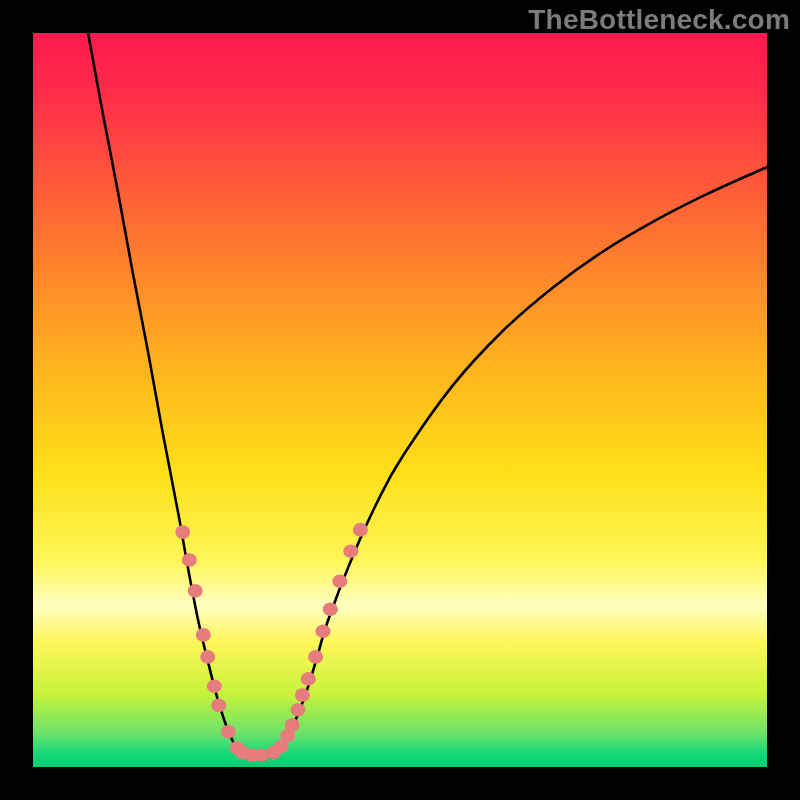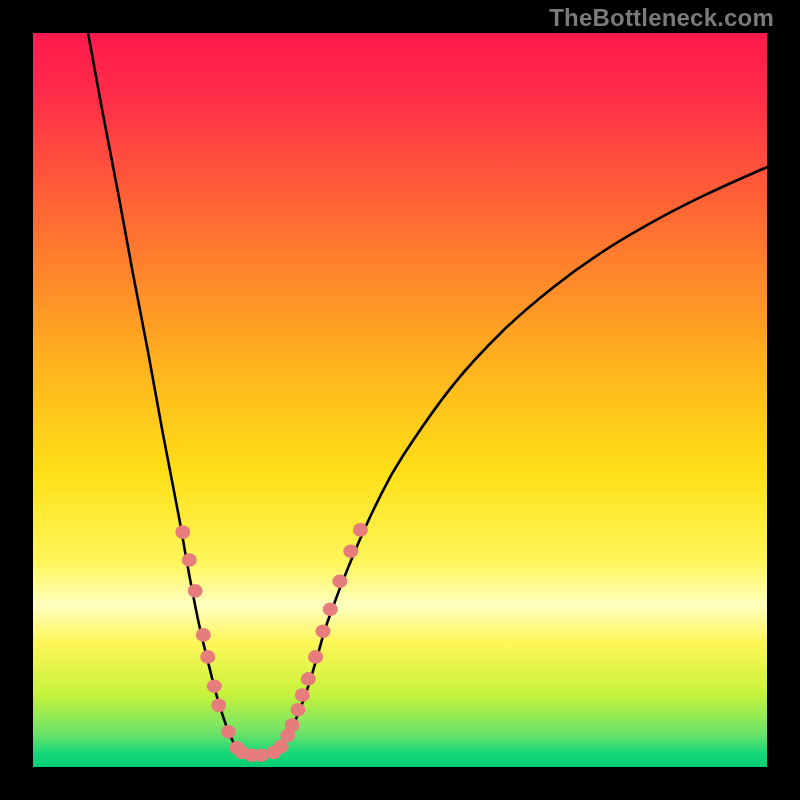--- a/index.html
+++ b/index.html
@@ -13,23 +13,23 @@
   }
   .stage {
     position: relative;
     width: 800px;
     height: 800px;
     background: #000;
   }
   .watermark {
     position: absolute;
     top: 4px;
-    right: 26px;
+    right: 10px;
     color: #7b7b7b;
-    font-size: 24px;
+    font-size: 28px;
     font-weight: 600;
     letter-spacing: 0.2px;
     z-index: 40;
     user-select: none;
   }
   .plot-area {
     position: absolute;
     left: 33px;
     top: 33px;
     width: 734px;

